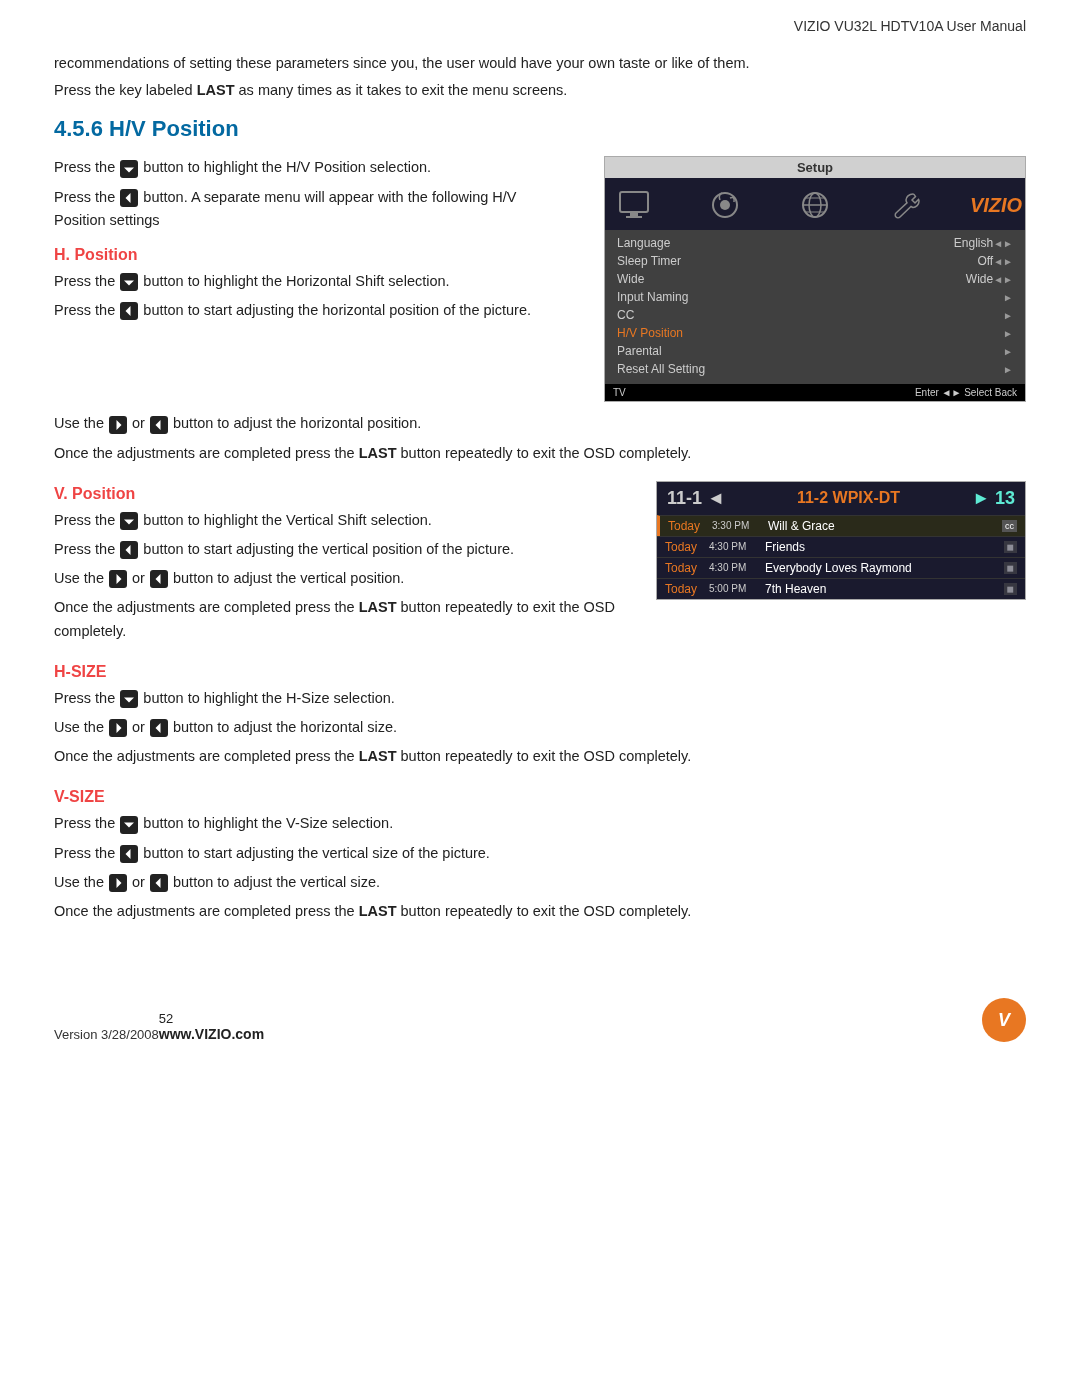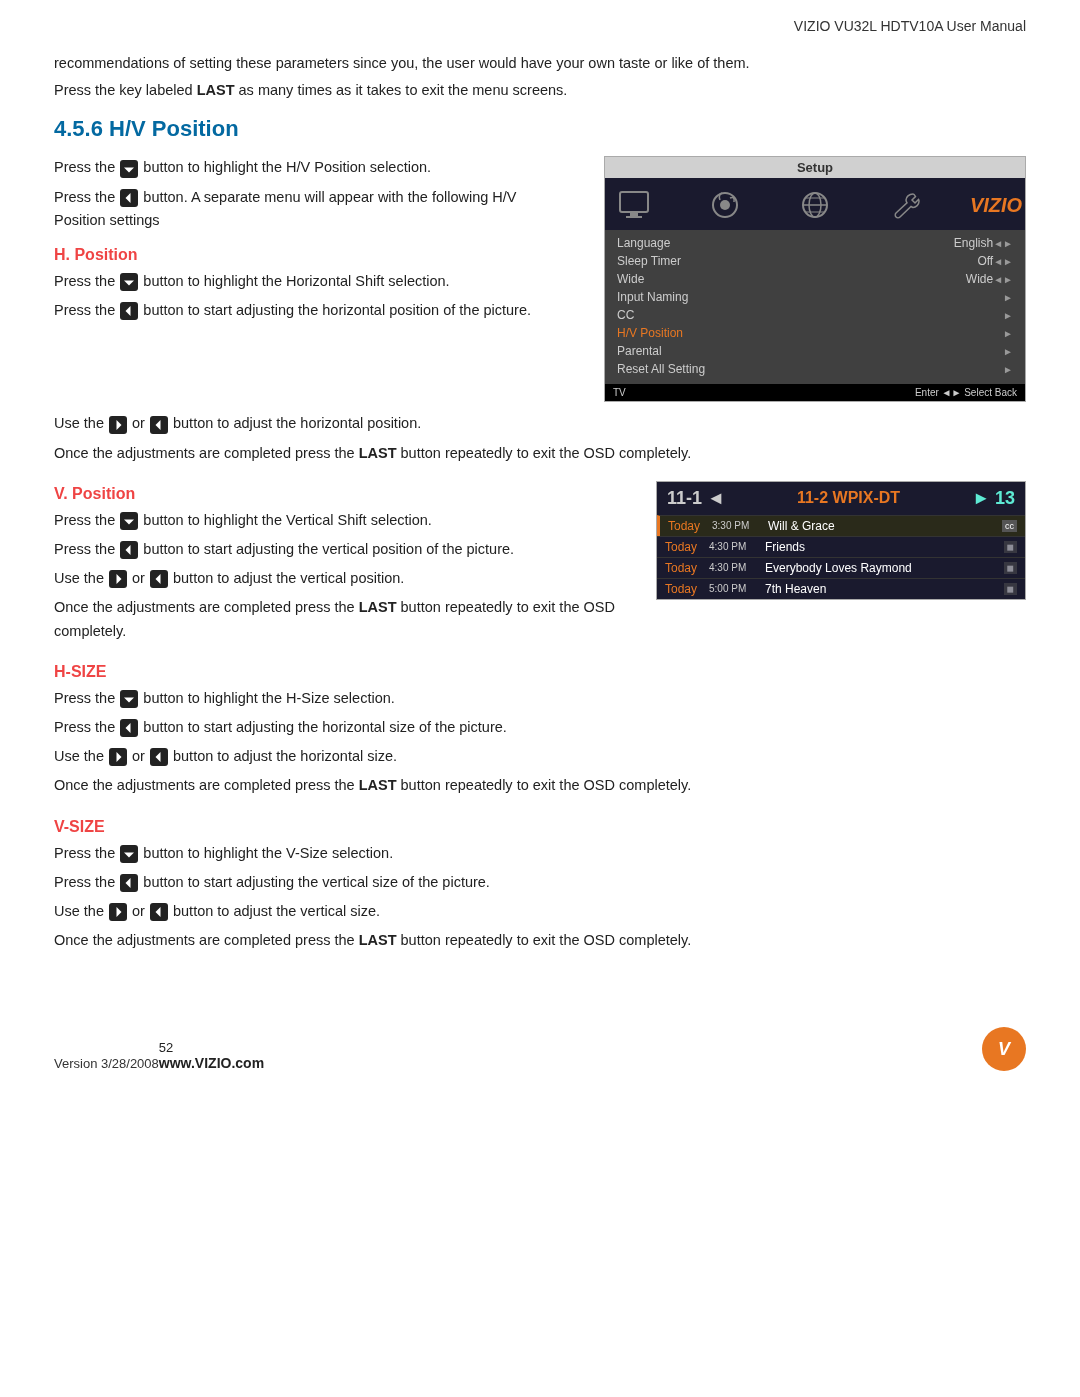--- a/index.html
+++ b/index.html
@@ -500,25 +500,20 @@
   </div>
 
   <div class="section-block">
     <h3 class="sub-heading">H-SIZE</h3>
     <p class="full-width-text">
       <span>Press the </span>
       <span class="btn-icon down"></span>
       <span> button to highlight the H-Size selection.</span>
     </p>
     <p class="full-width-text">
-      <span>Press the </span>
-      <span class="btn-icon left"></span>
-      <span> button to start adjusting the horizontal size of the picture.</span>
-    </p>
-    <p class="full-width-text">
       <span>Use the </span>
       <span class="btn-icon right"></span>
       <span> or </span>
       <span class="btn-icon left"></span>
       <span> button to adjust the horizontal size.</span>
     </p>
     <p class="full-width-text">
       <span>Once the adjustments are completed press the </span><strong>LAST</strong><span> button repeatedly to exit the OSD completely.</span>
     </p>
   </div>

